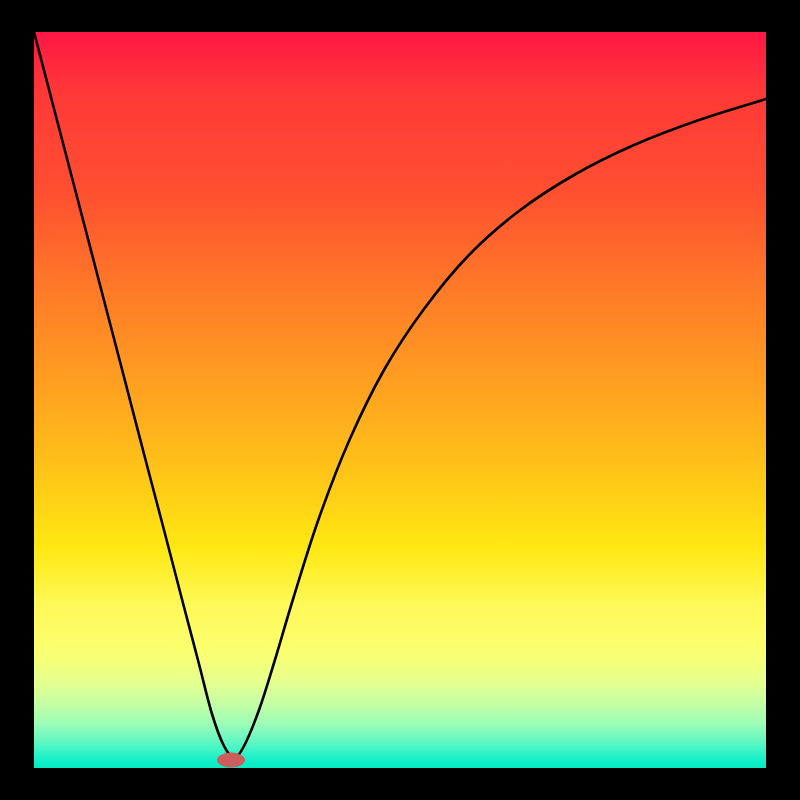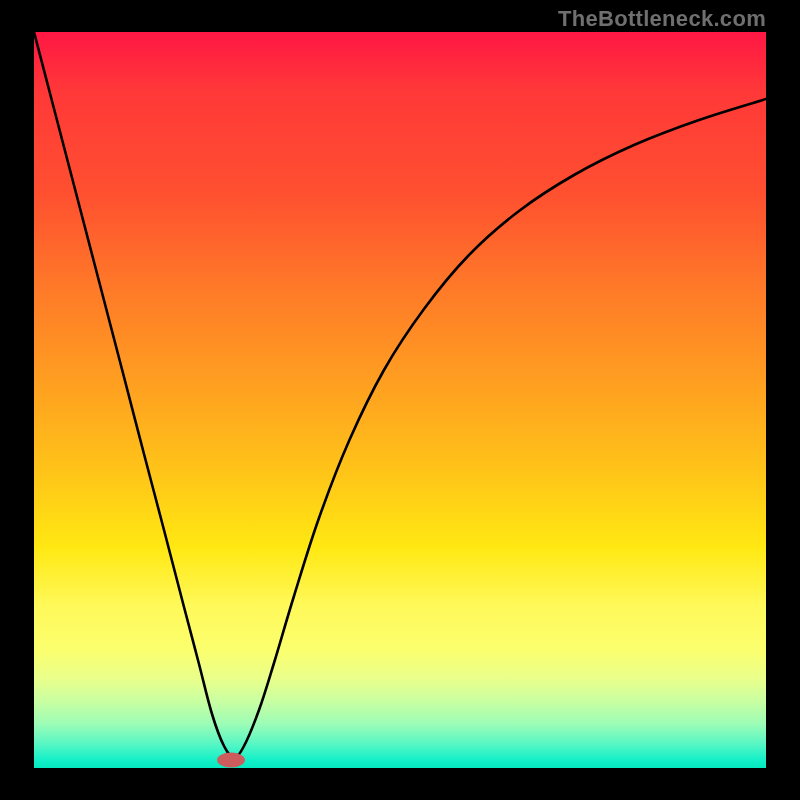--- a/index.html
+++ b/index.html
@@ -71,21 +71,20 @@
     height: 15px;
     border-radius: 50% / 50%;
     background: #cd5c5c;
     transform: translate(-50%, -50%);
   }
 </style>
 </head>
 <body>
 
 <div class="frame">
-  <div class="watermark">TheBottleneck.com</div>
 
   <div class="plot-area">
     <div class="gradient-bg"></div>
 
     <svg class="curve" viewBox="0 0 732 736" preserveAspectRatio="none">
       <path id="curve-path" fill="none" stroke="#000" stroke-width="2.6" stroke-linecap="round" stroke-linejoin="round" d="M 0 0 C 5.4 20.7, 19.2 73.6, 30 115 C 40.8 156.4, 49.2 188.6, 60 230 C 70.8 271.4, 81.0 310.4, 90 345 C 99.0 379.6, 102.8 394.5, 110 422 C 117.2 449.5, 122.8 470.5, 130 498 C 137.2 525.5, 143.7 550.9, 150 575 C 156.3 599.1, 160.0 612.7, 165 632 C 170.0 651.3, 173.5 667.2, 178 682 C 182.5 696.8, 186.0 706.3, 190 714 C 194.0 721.7, 196.4 725.0, 200 725 C 203.6 725.0, 205.5 722.5, 210 714 C 214.5 705.5, 219.6 692.9, 225 678 C 230.4 663.1, 233.7 651.5, 240 631 C 246.3 610.5, 251.9 590.1, 260 564 C 268.1 537.9, 275.1 513.9, 285 486 C 294.9 458.1, 303.3 435.6, 315 409 C 326.7 382.4, 336.5 361.8, 350 338 C 363.5 314.2, 374.7 297.7, 390 277 C 405.3 256.3, 417.9 240.6, 435 223 C 452.1 205.4, 466.1 193.4, 485 179 C 503.9 164.6, 519.3 154.9, 540 143 C 560.7 131.1, 577.5 122.9, 600 113 C 622.5 103.1, 641.2 96.3, 665 88 C 688.8 79.7, 719.9 70.8, 732 67"></path>
     </svg>
 
     <div class="marker" id="marker" style="left: 197px; top: 728px; background: rgb(205, 92, 92);"></div>
   </div>

